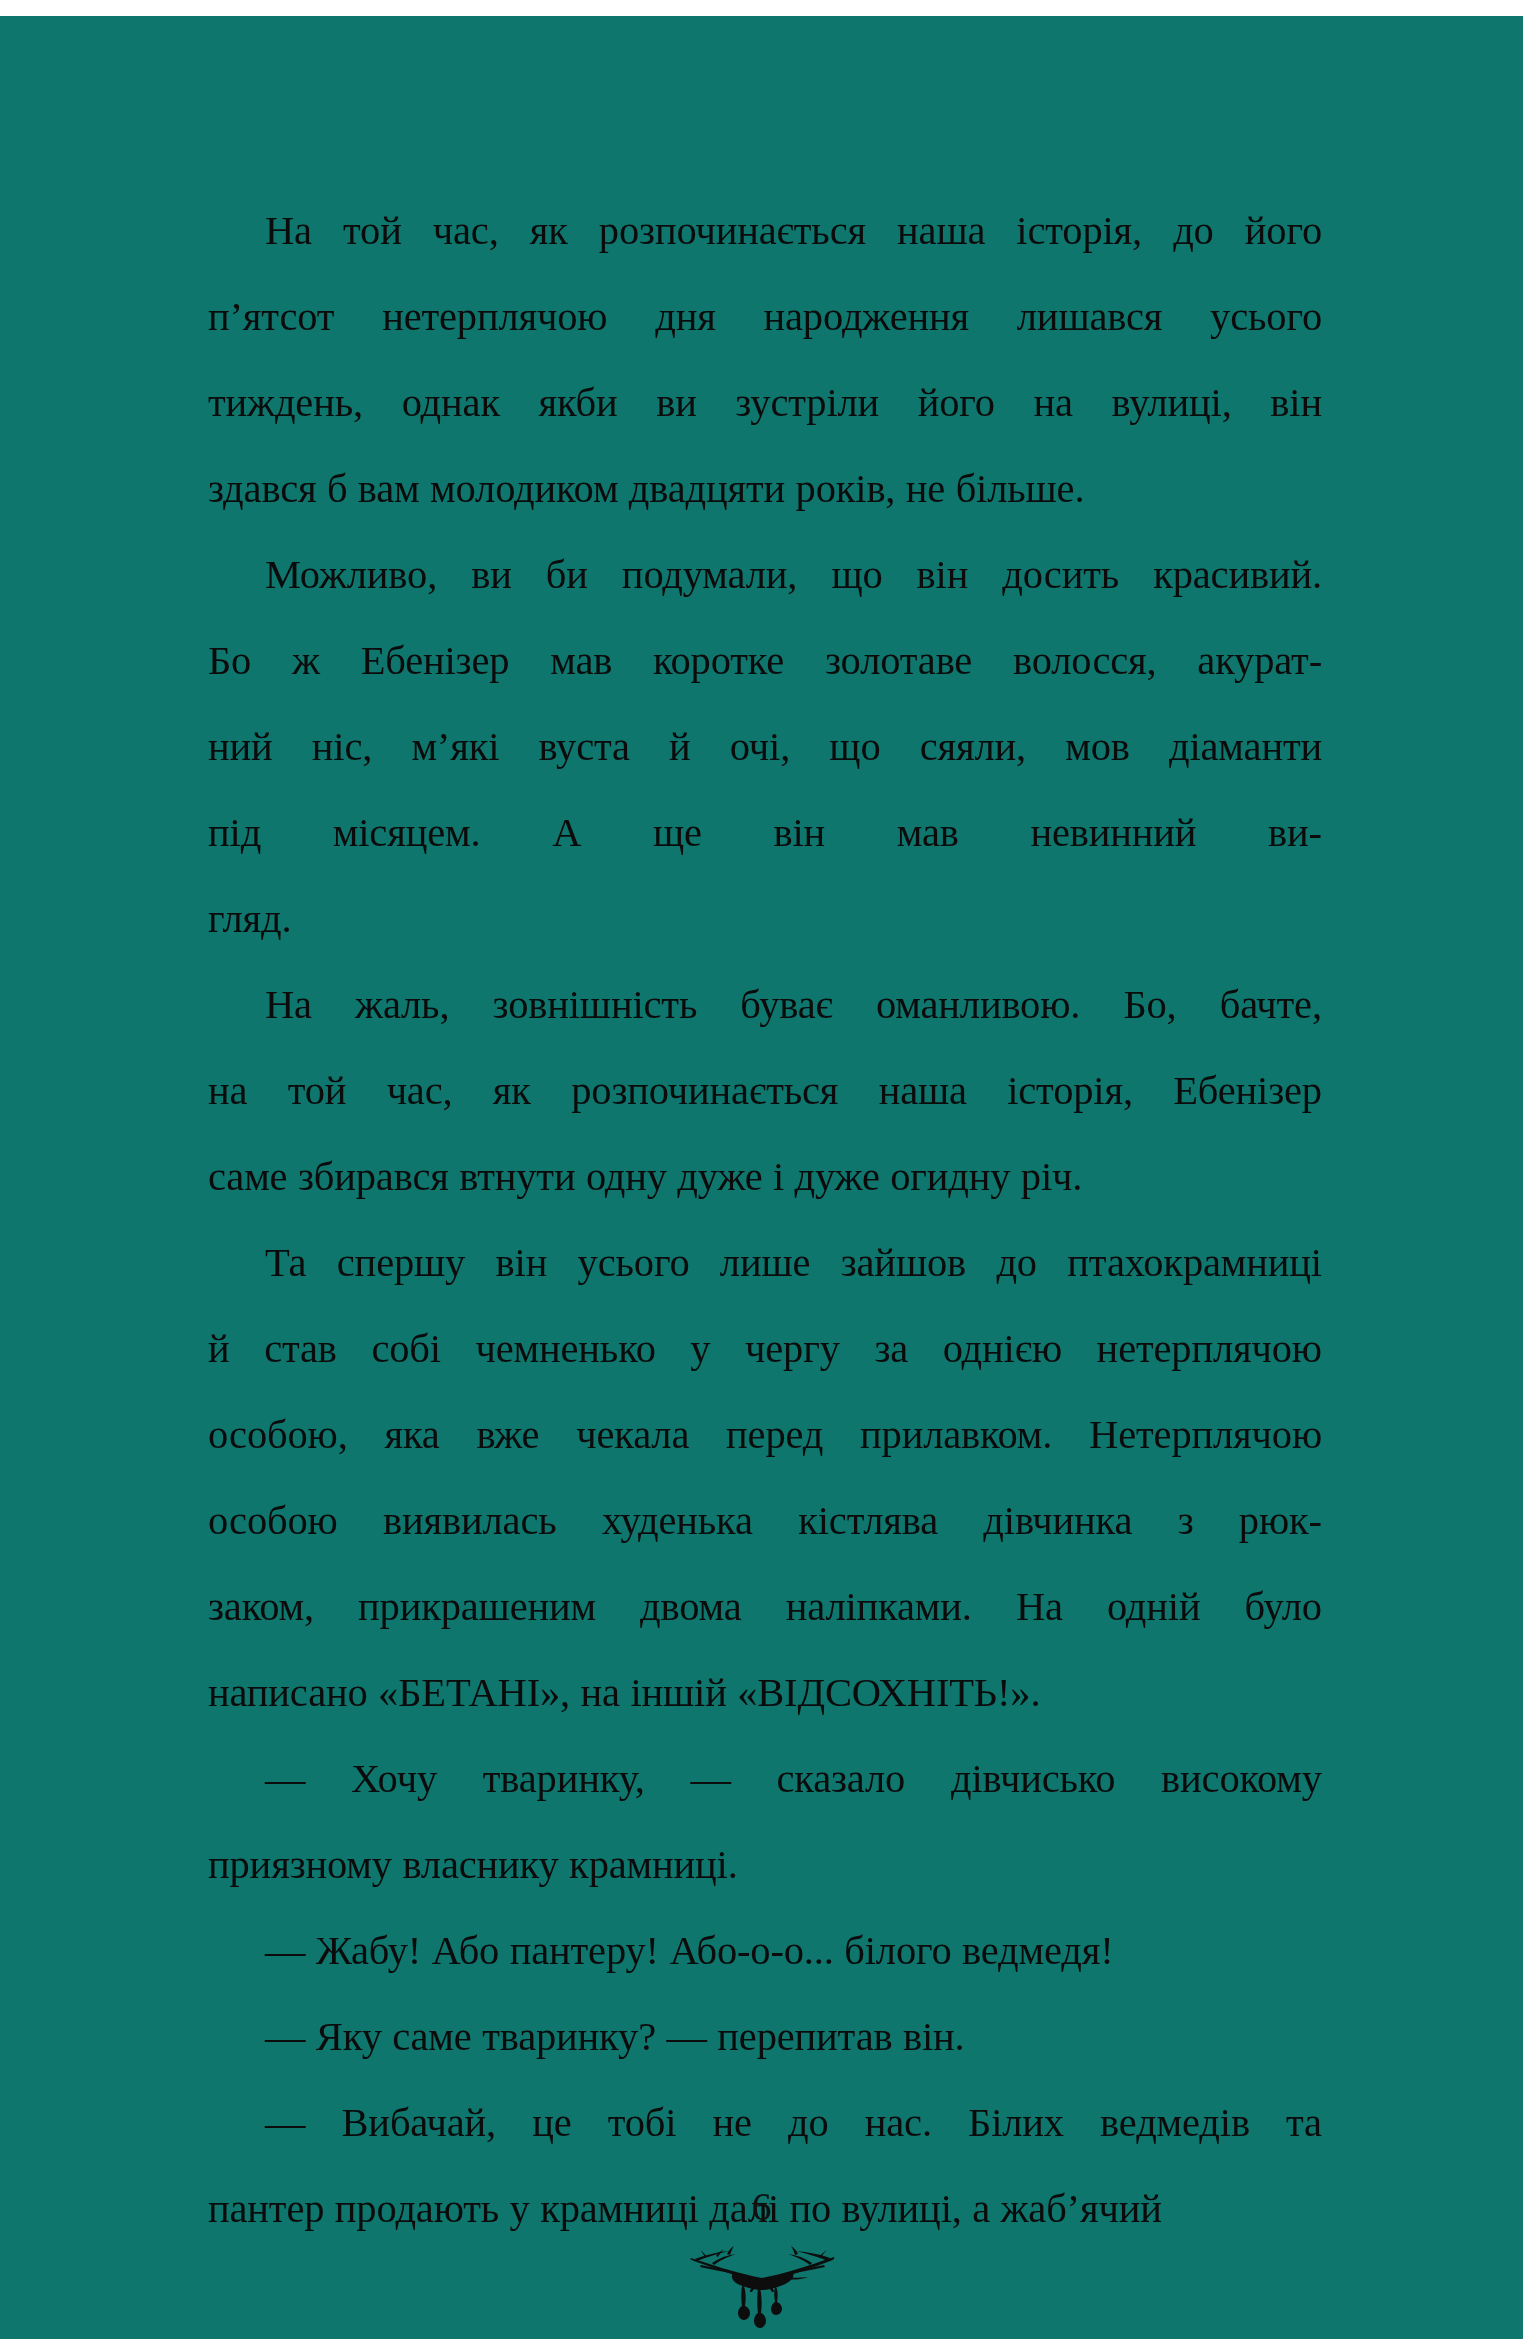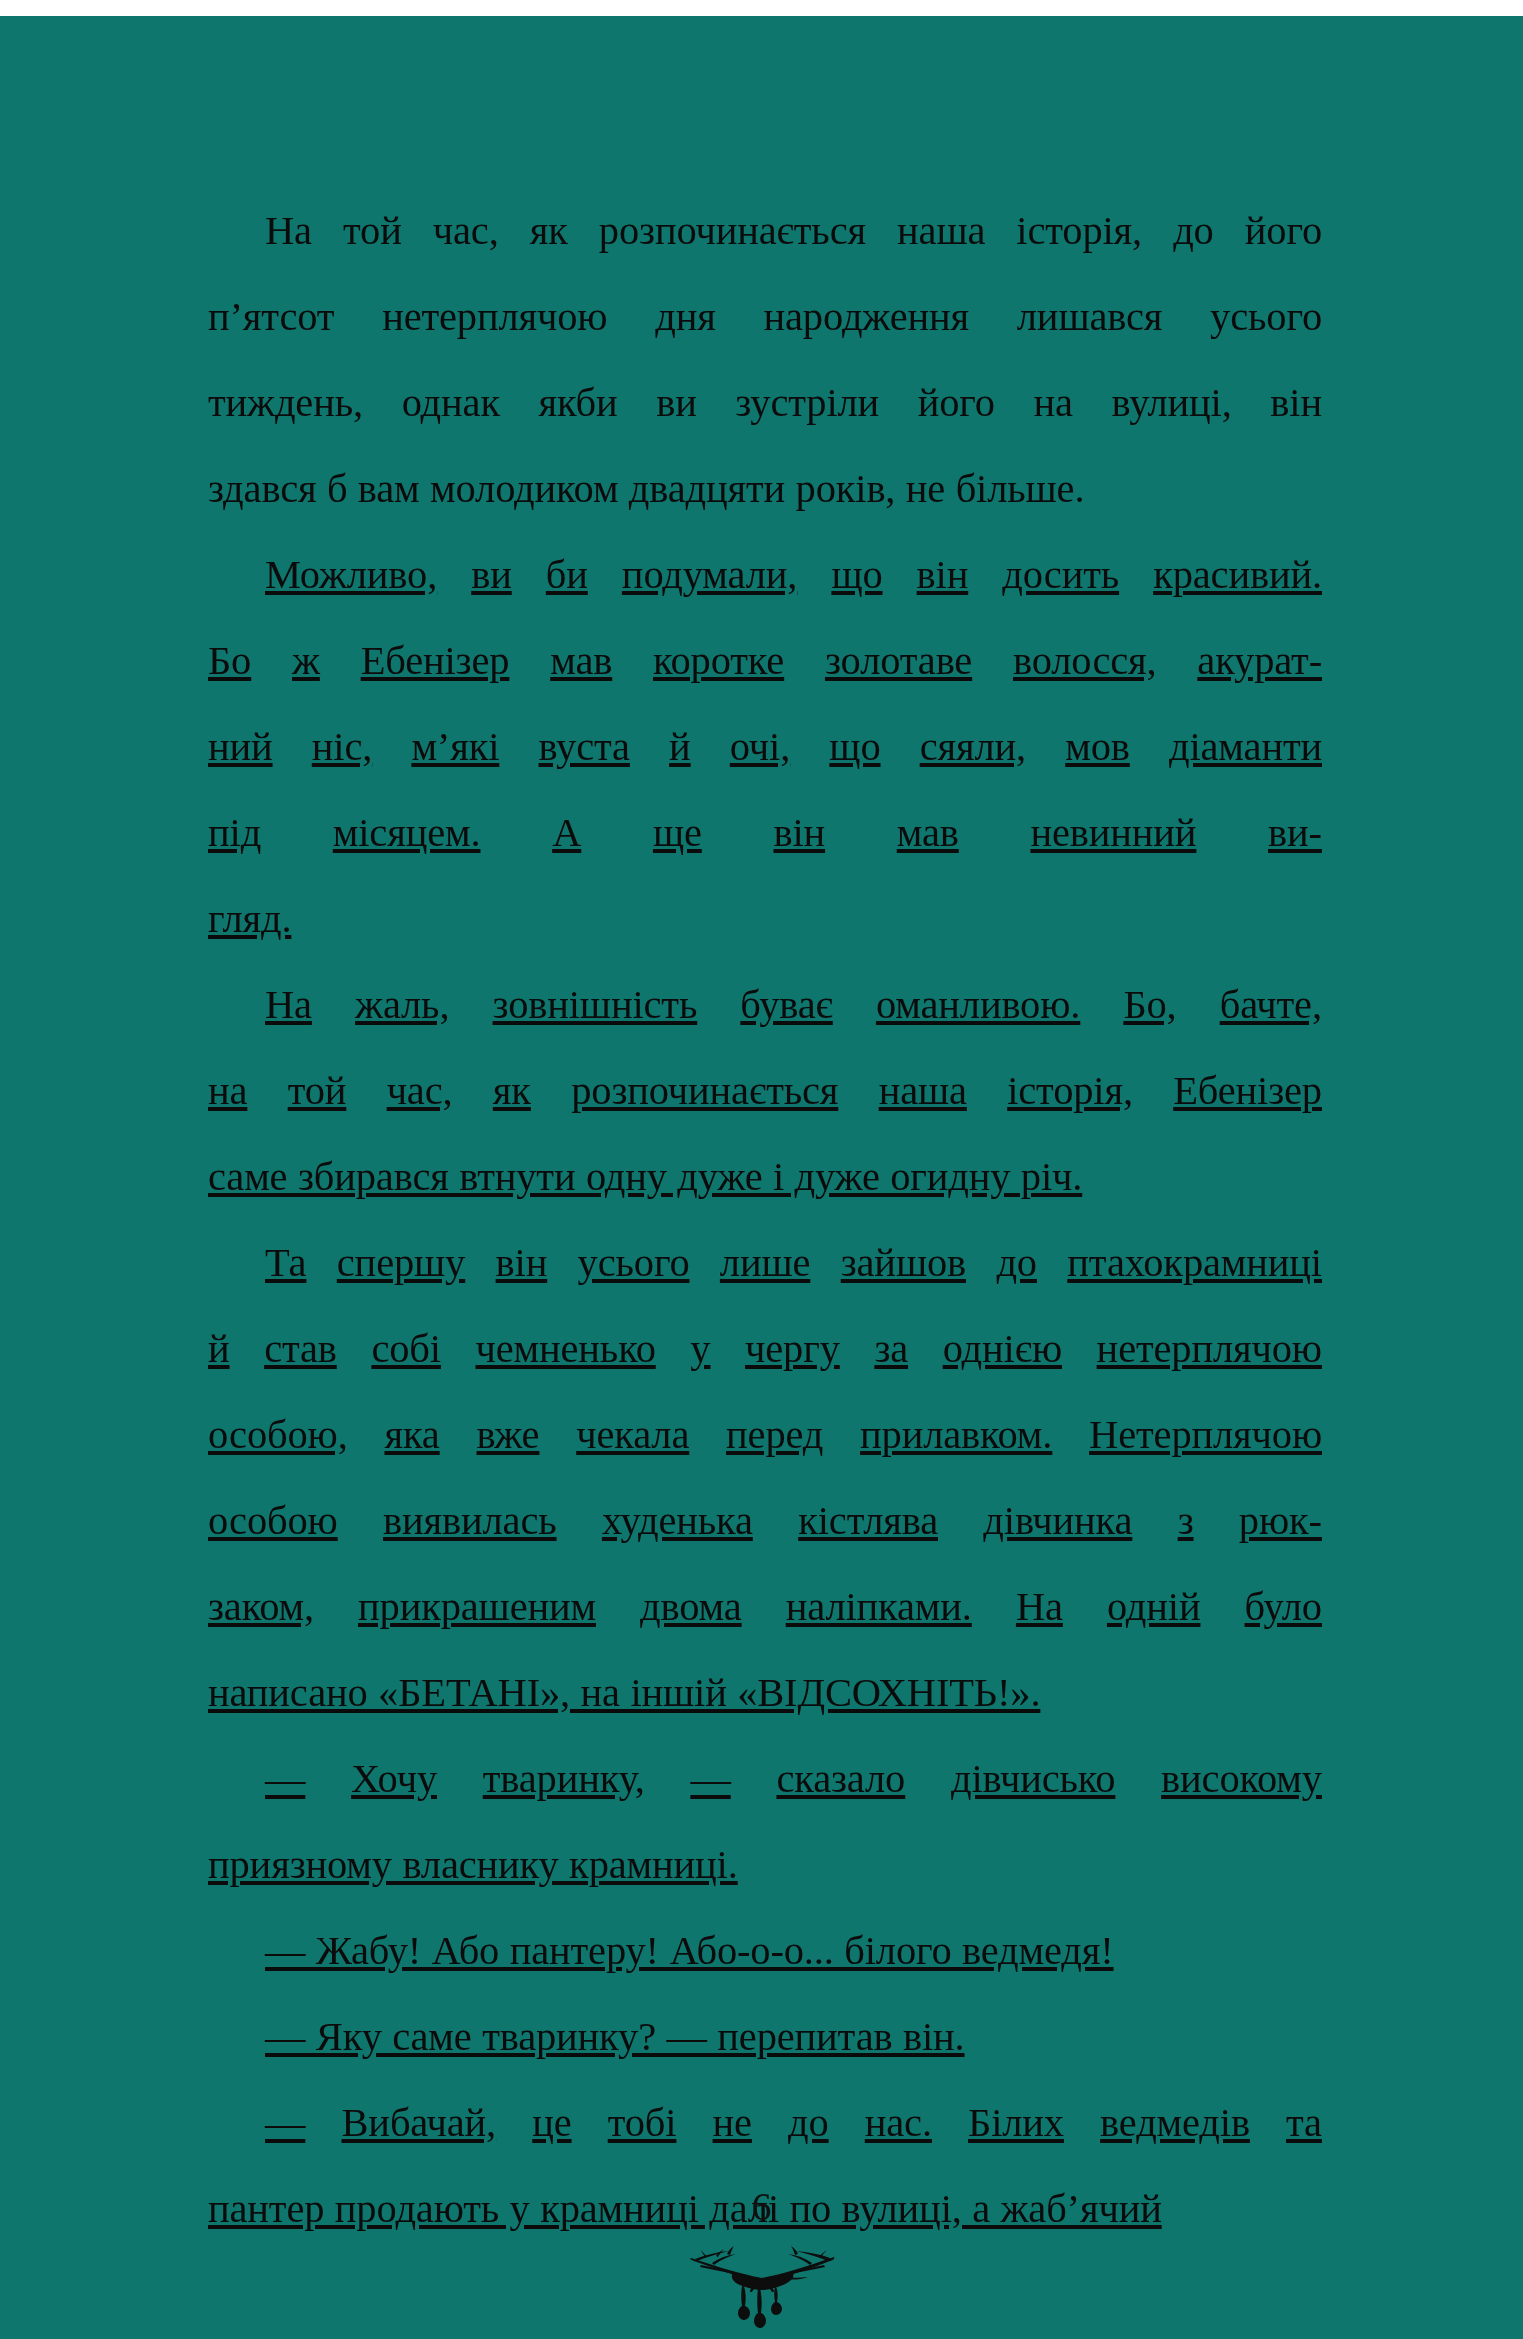--- a/index.html
+++ b/index.html
@@ -36,21 +36,20 @@
     font-size: 40.5px;
     line-height: 86px;
     letter-spacing: -0.15px;
     word-spacing: 0.5px;
     font-stretch: condensed;
     transform-origin: left top;
   }
 
   .para + .para {
     margin-top: 0;
-    text-decoration: underline;
   }
 
   
   .line {
     display: block;
     white-space: pre;
     height: 86px;
     line-height: 86px;
     overflow: visible;
   }

